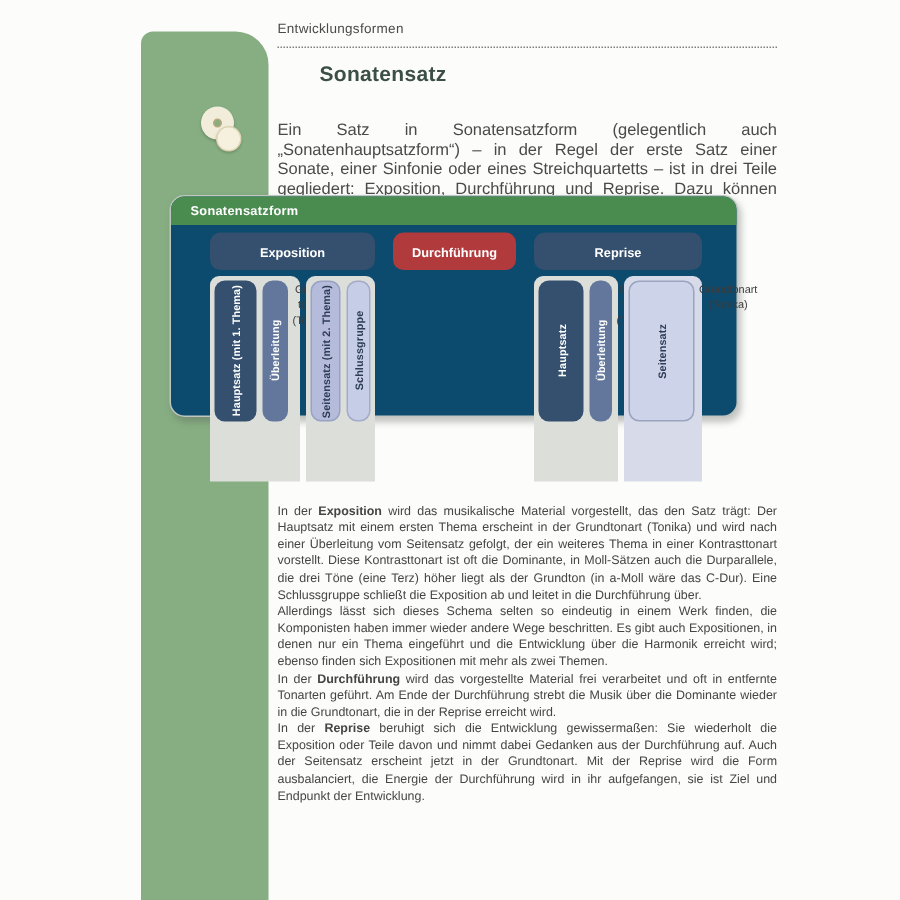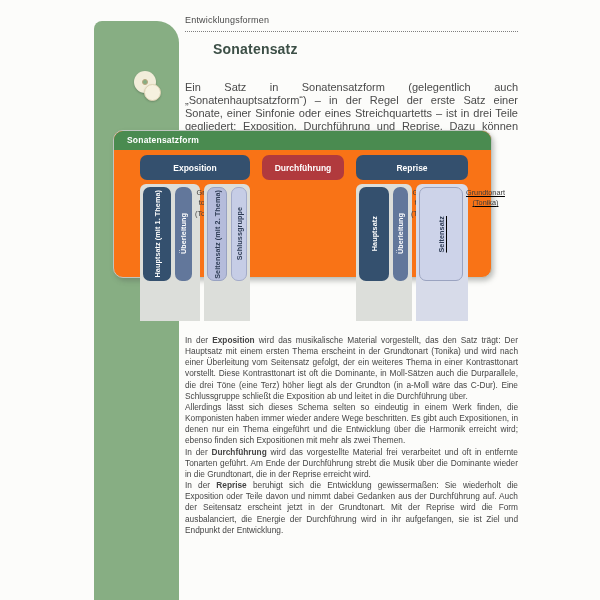--- a/index.html
+++ b/index.html
@@ -23,34 +23,34 @@
     border-bottom:1px dotted #7e7e7e; padding-bottom:4px; }
   .running-header span { font-size:9px; font-weight:normal; color:#4a4a4a; letter-spacing:.2px; }
 
   
   .page-title { position:absolute; left:185px; top:41px; font-size:14px; font-weight:bold; color:#3c4f46; letter-spacing:.2px;margin-left:28px; }
   .intro { position:absolute; left:185px; top:81px; width:333px; font-size:11px; line-height:13px;
     color:#4a4a4a; text-align:justify; }
 
   
   .diagram { position:absolute; left:113px; top:130px; width:379px; height:148px;
-    background:#f97316; border:1px solid #bfc5bf; border-radius:10px;
+    background:#0c4a6e; border:1px solid #bfc5bf; border-radius:10px;
     box-shadow:2px 3px 5px rgba(80,85,80,.35); }
   .diagram-title { height:19px; background:#4a8b50; border-radius:9px 9px 0 0;
     color:#ffffff; font-size:8.5px; font-weight:bold; line-height:19px; padding-left:13px; letter-spacing:.2px; }
   .diagram-body { height:179px; padding:5px 23px 0 26px; display:flex; gap:8px; }
   .section { display:flex; flex-direction:column; }
   .sec-exposition { width:110px; } .sec-durchfuehrung { width:90px; } .sec-reprise { width:112px; }
   .sec-header { height:25px; border-radius:7px; display:flex; align-items:center; justify-content:center;
     color:#ffffff; font-size:8.5px; font-weight:bold; margin-bottom:4px; }
   .hdr-navy { background:#34506e; } .hdr-red { background:#b13a3d; }
   .sec-durchfuehrung .sec-header { margin-left:4px; margin-right:4px; }
   .groups { flex:1; display:flex; gap:4px; margin-bottom:8px; }
   .group { display:flex; flex-direction:row; border-radius:6px 6px 0 0; }
-  .panel-gray { background:#dcdeda; } .panel-midgray { background:#bec2be; } .panel-blue { background:#d7dbe9;text-decoration:underline; }
+  .panel-gray { background:#dcdeda; } .panel-midgray { background:#bec2be; } .panel-blue { background:#d7dbe9; }
   .g-exp-a { width:60px; } .g-exp-b { width:46px; } .g-df { width:90px; }
   .g-rep-a { width:56px; } .g-rep-b { width:52px; }
   .bars { height:97px; display:flex; gap:4px; padding:3px 3px 0 3px; justify-content:center; }
   .vbar { height:100%; border-radius:7px; display:flex; align-items:center; justify-content:center; }
   .vbar span { writing-mode:vertical-rl; transform:rotate(180deg); font-size:7.2px; font-weight:bold;
     white-space:pre-line; text-align:center; letter-spacing:.1px; }
   .bar-navy { background:#34506e; } .bar-navy span { color:#ffffff; }
   .bar-slate { background:#62779b; } .bar-slate span { color:#ffffff; }
   .bar-peri { background:#b5bcdb; border:1px solid #98a2c2; } .bar-peri span { color:#2e3c55; }
   .bar-lperi { background:#c6cde6; border:1px solid #a3abc9; } .bar-lperi span { color:#2e3c55; }

